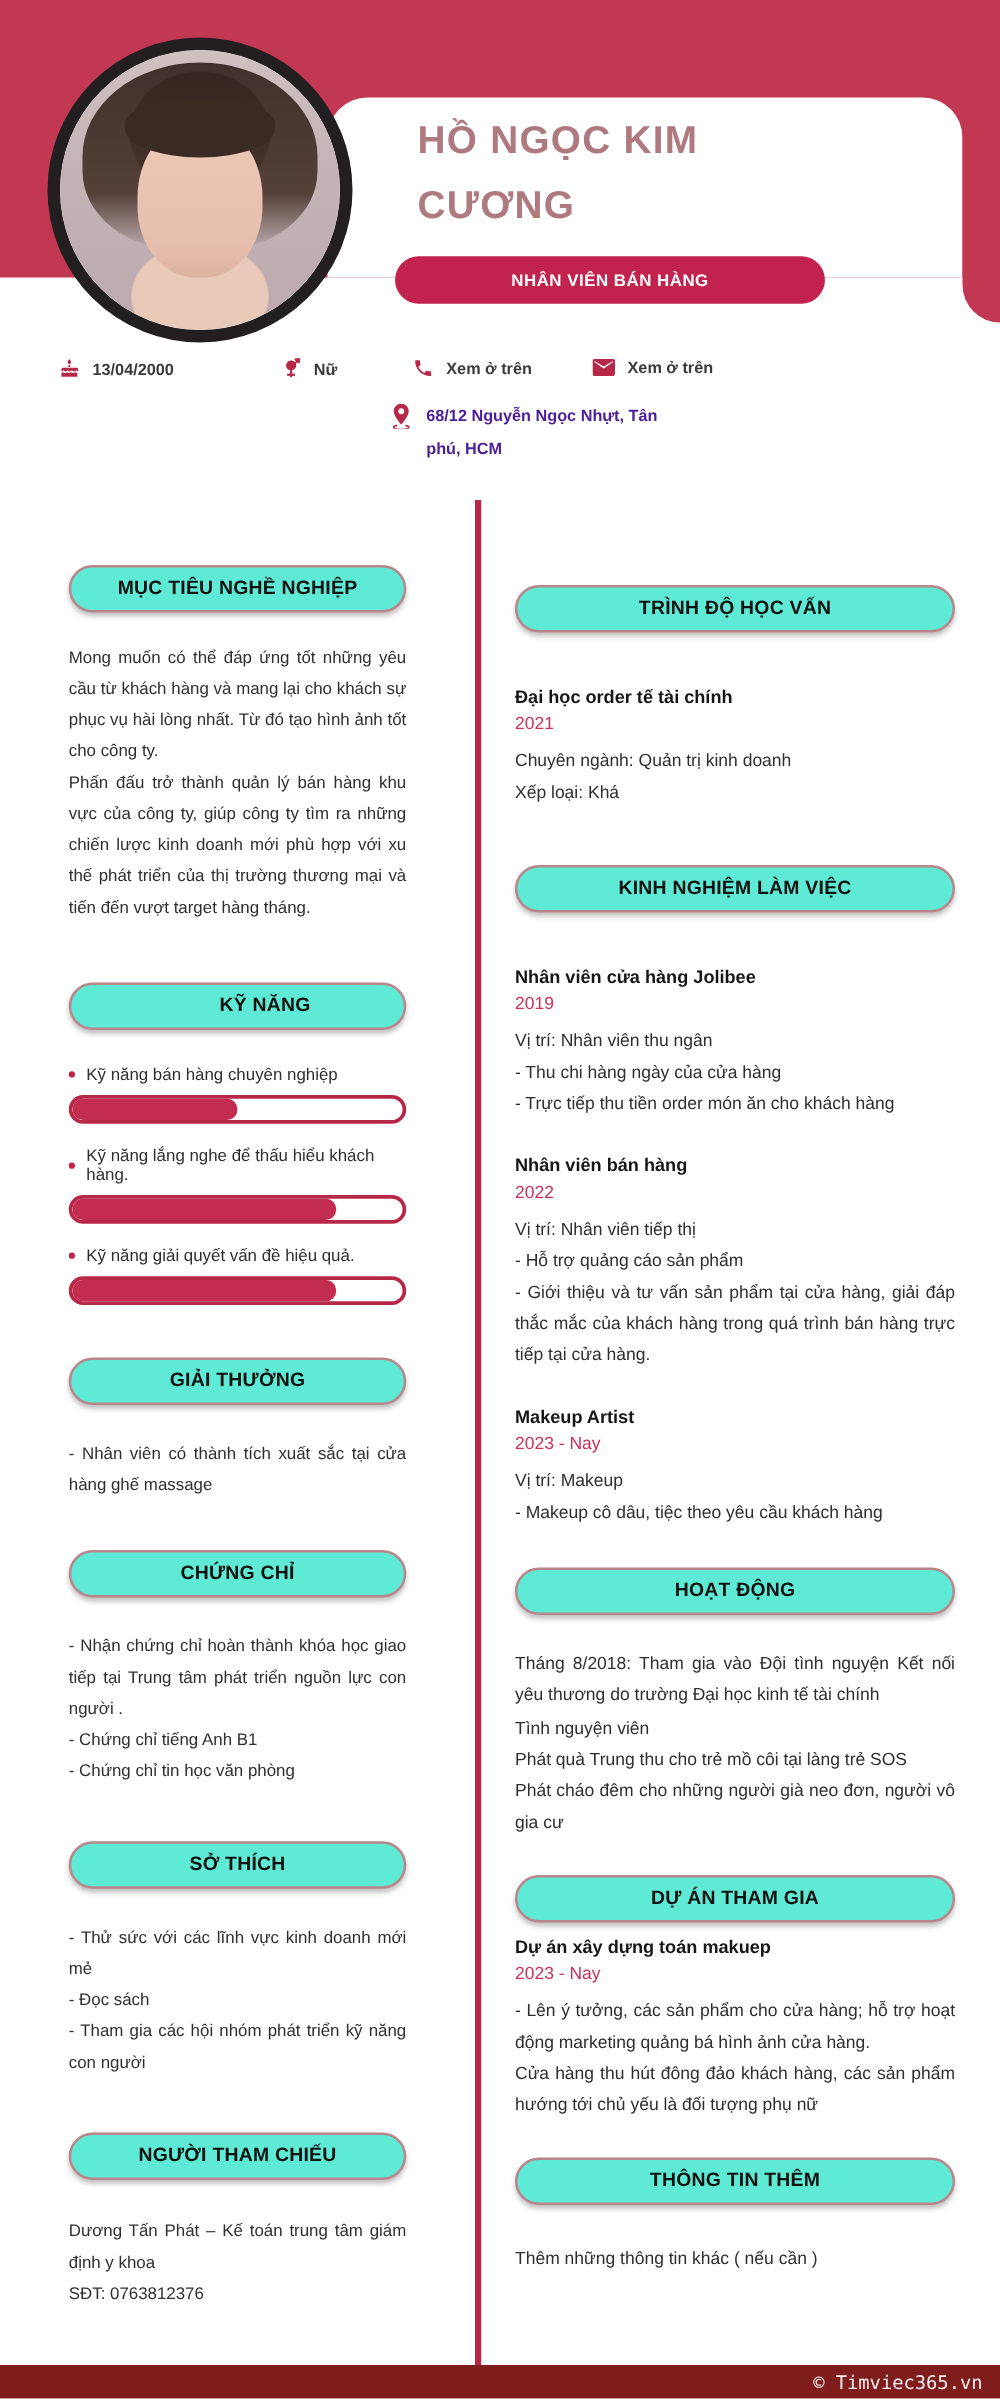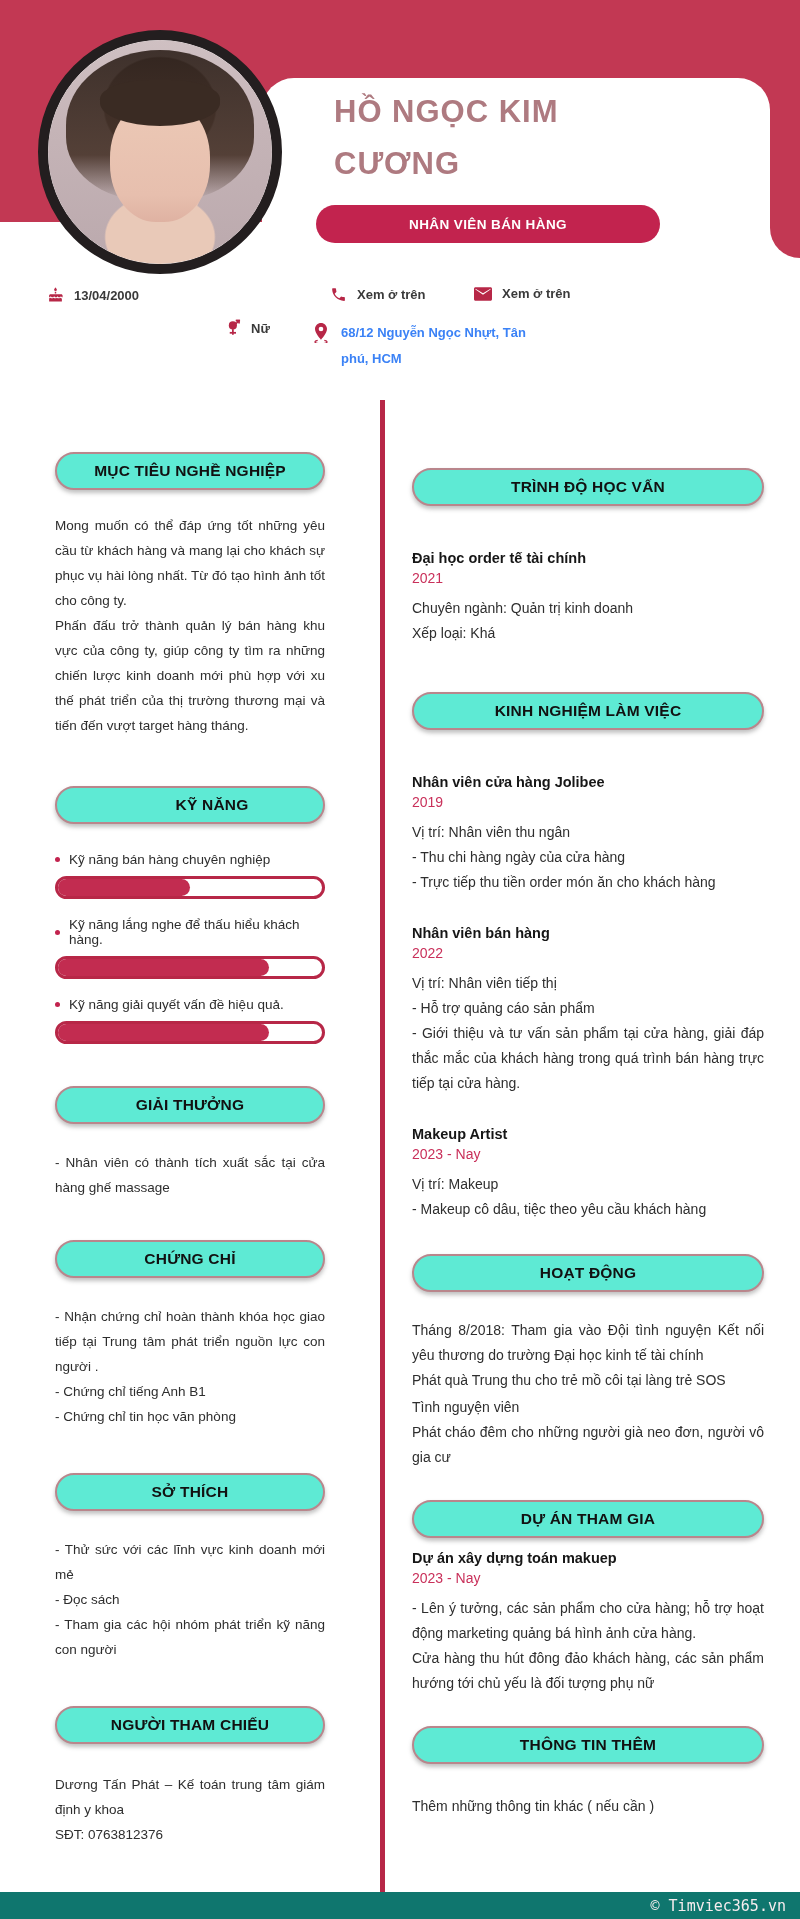--- a/index.html
+++ b/index.html
@@ -29,21 +29,21 @@
   .name-block{position:absolute;left:334px;top:86px;width:420px;line-height:52px;
               font-size:31px;font-weight:bold;letter-spacing:1px;color:#ae7a80;}
   .job-pill{position:absolute;left:316px;top:205px;width:344px;height:38px;background:#c2234e;
             border-radius:19px;color:#ffffff;font-size:13.5px;font-weight:bold;letter-spacing:.4px;
             display:flex;align-items:center;justify-content:center;}
 
   
   .contact-row{position:absolute;top:286px;left:0;width:800px;height:22px;}
   .c-item{position:absolute;display:flex;align-items:center;gap:10px;font-size:13px;font-weight:600;color:#3a3a3a;}
   .c-item svg{display:block;}
-  .addr{position:absolute;left:313px;top:320px;display:flex;gap:12px;font-size:13px;font-weight:600;color:#3b82f6;}
+  .addr{position:absolute;left:313px;top:320px;display:flex;gap:12px;font-size:13px;font-weight:600;color:#4c1d95;}
   .addr .lines{line-height:26px;}
 
   
   .divider{position:absolute;left:380px;top:400px;width:5px;height:1492px;background:#b72747;}
   .lcol{position:absolute;left:55px;top:452px;width:270px;}
   .rcol{position:absolute;left:412px;top:468px;width:352px;}
 
   .pill-header{height:34px;border:2px solid #b9868c;border-radius:19px;background:#5eead4;
                box-shadow:0 3px 4px rgba(90,90,90,.38);display:flex;align-items:center;justify-content:center;
                font-size:15.5px;font-weight:bold;color:#111;letter-spacing:.2px;}
@@ -55,21 +55,21 @@
   .entry-year{font-size:14px;color:#c9305a;margin:0 0 10px 0;}
 
   
   .skill{margin-bottom:18px;}
   .skill-label{display:flex;align-items:center;gap:9px;font-size:13.5px;color:#2e2e2e;margin-bottom:9px;}
   .dot{width:5px;height:5px;border-radius:50%;background:#c2234e;flex:0 0 auto;}
   .skill-bar{height:17px;border:3px solid #b72747;border-radius:12px;background:#ffffff;overflow:hidden;}
   .skill-fill{height:100%;background:#c22c50;border-radius:0 12px 12px 0;}
 
   
-  .footer{position:absolute;left:0;top:1892px;width:800px;height:27px;background:#0f766e;
+  .footer{position:absolute;left:0;top:1892px;width:800px;height:27px;background:#7f1d1d;
           display:flex;align-items:center;justify-content:flex-end;padding-right:14px;box-sizing:border-box;
           font-family:"DejaVu Sans Mono",monospace;font-size:15px;color:#f6ecee;}
 </style>
 </head>
 <body>
 
 <div id="page">
 
   <div class="band"></div>
   <div class="name-plate"></div>
@@ -93,21 +93,21 @@
 
   <div class="contact-row">
     <div class="c-item" style="left:47px;">
       <span>
         <svg width="17" height="18" viewBox="0 0 24 24" fill="#b72747">
             <path d="M12 1c-.6 1.2-2 2.4-2 3.6A2 2 0 0 0 12 6.5a2 2 0 0 0 2-1.9C14 3.4 12.6 2.2 12 1zM11 7.5h2V10h-2zM5 11c-1.1 0-2 .9-2 2v2.1c.6 0 1.2-.3 1.7-.8l.6-.6.6.6c1 1 2.6 1 3.6 0l.6-.6.6.6c1 1 2.6 1 3.6 0l.6-.6.6.6c1 1 2.6 1 3.6 0l.6-.6.6.6c.5.5 1.1.8 1.7.8V13c0-1.1-.9-2-2-2H5zM3 16.9V21h18v-4.1c-.8-.1-1.6-.5-2.3-1-1.3 1.1-3.3 1.1-4.7 0-1.3 1.1-3.3 1.1-4.7 0-1.3 1.1-3.3 1.1-4.7 0-.6.5-1.4.9-2.3 1z"></path>
           </svg>
       </span>
       <span>13/04/2000</span>
     </div>
-    <div class="c-item" style="left:226px;margin-top:33px;">
+    <div class="c-item" style="left:226px;">
       <span>
         <svg width="15" height="19" viewBox="0 0 24 30" fill="#b72747">
             <circle cx="11" cy="10" r="6.5"></circle>
             <rect x="9.6" y="16" width="2.8" height="9"></rect>
             <rect x="6" y="20.5" width="10" height="2.8"></rect>
             <rect x="15.5" y="1" width="7" height="2.6" transform="rotate(0 0 0)"></rect>
             <path d="M16.2 1h6v6h-2.6V5.4l-4.2 4.2-1.8-1.8 4.2-4.2h-1.6z"></path>
           </svg>
       </span>
       <span>Nữ</span>
@@ -247,22 +247,22 @@
         <p class="entry-title" style="margin-top:30px;">Makeup Artist</p>
         <p class="entry-year">2023 - Nay</p>
         <p class="body-text plain">Vị trí: Makeup</p>
         <p class="body-text plain">- Makeup cô dâu, tiệc theo yêu cầu khách hàng</p>
       </div>
     </div>
 
     <div class="sec">
       <div class="pill-header" style="margin-top:32px;">HOẠT ĐỘNG</div>
       <p class="body-text" style="margin-top:26px;">Tháng 8/2018: Tham gia vào Đội tình nguyện Kết nối yêu thương do trường Đại học kinh tế tài chính</p>
+      <p class="body-text plain" style="margin-top:2px;">Tình nguyện viên</p>
       <p class="body-text plain">Phát quà Trung thu cho trẻ mồ côi tại làng trẻ SOS</p>
-      <p class="body-text plain" style="margin-top:2px;">Tình nguyện viên</p>
       <p class="body-text">Phát cháo đêm cho những người già neo đơn, người vô gia cư</p>
     </div>
 
     <div class="sec">
       <div class="pill-header" style="margin-top:30px;">DỰ ÁN THAM GIA</div>
       <p class="entry-title" style="margin-top:12px;">Dự án xây dựng toán makuep</p>
       <p class="entry-year">2023 - Nay</p>
       <p class="body-text">- Lên ý tưởng, các sản phẩm cho cửa hàng; hỗ trợ hoạt động marketing quảng bá hình ảnh cửa hàng.</p>
       <p class="body-text" style="margin-top:0;">Cửa hàng thu hút đông đảo khách hàng, các sản phẩm hướng tới chủ yếu là đối tượng phụ nữ</p>
     </div>

